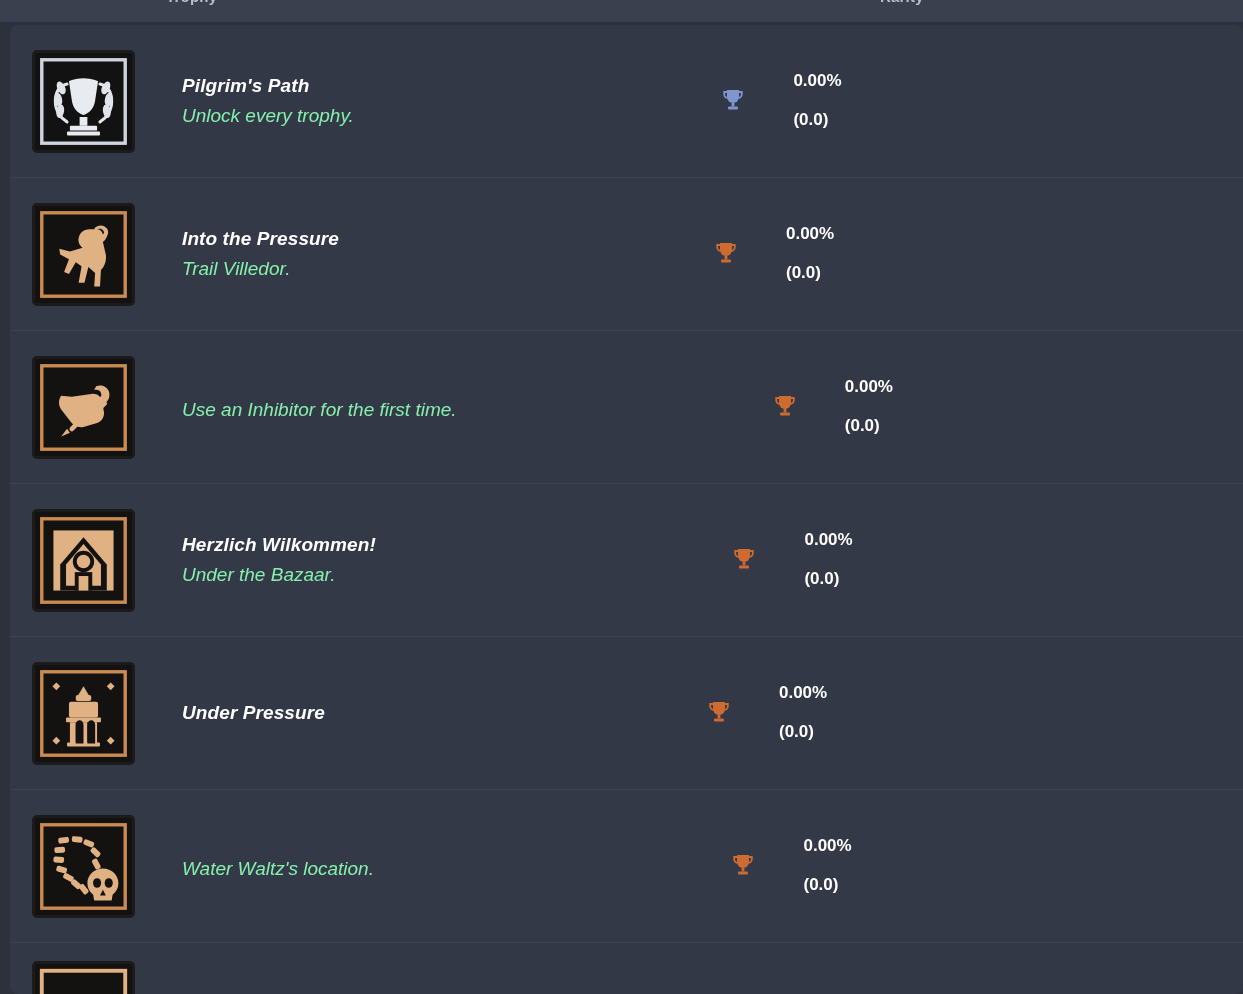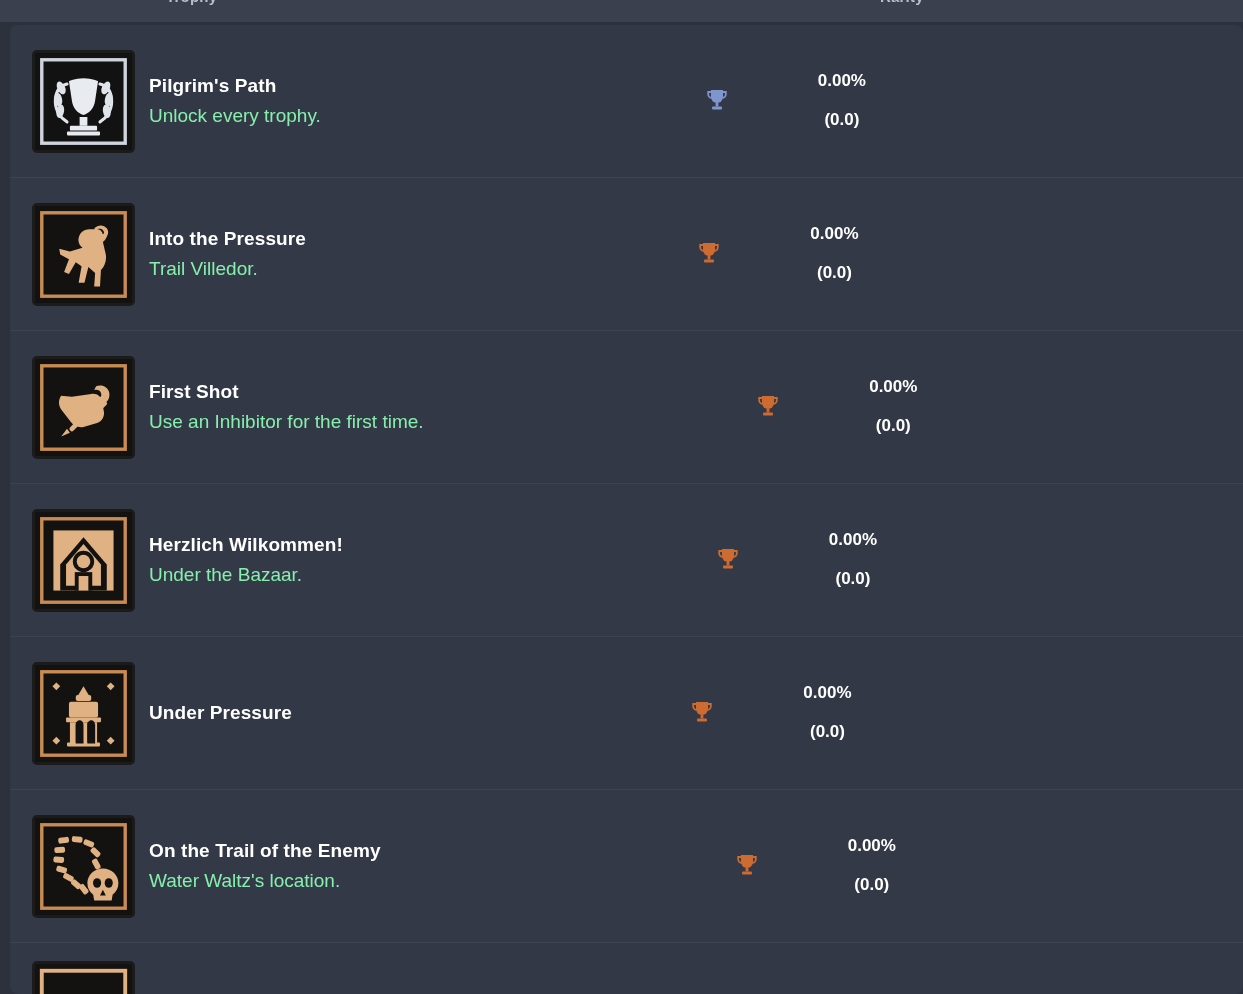--- a/index.html
+++ b/index.html
@@ -73,22 +73,23 @@
     border-radius: 5px;
     background: #0d0d0d;
     border: 3px solid #1b1b1b;
     overflow: hidden;
   }
   .badge svg { display: block; width: 100%; height: 100%; }
 
   
   .ach-text {
     flex: 1 1 auto;
-    padding-left: 14px;
+    padding-left: 47px;
     min-width: 0;
+    font-style: italic;
   }
   .ach-title {
     font-size: 19px;
     font-weight: 700;
     color: #ffffff;
     line-height: 1.25;
     letter-spacing: .1px;
   }
   .ach-desc {
     margin-top: 6px;
@@ -105,21 +106,20 @@
     display: flex;
     align-items: center;
     justify-content: center;
   }
   .grade-col svg { display: block; width: 24px; height: 26px; }
 
   
   .pct-col {
     flex: 0 0 auto;
     width: 130px;
-    text-align: center;
     color: #ffffff;
     font-weight: 700;
   }
   .pct-main { font-size: 17px; line-height: 1.35; }
   .pct-sub  { font-size: 17px; line-height: 1.35; margin-top: 16px; }
 
   
   .tail-col { flex: 1 1 auto; }
 
   
@@ -227,21 +227,20 @@
           <g stroke="#e0b182" stroke-width="5" stroke-linecap="round">
             <path d="M70 40L38 72"></path>
           </g>
           <g fill="#e0b182">
             <rect x="58" y="44" width="16" height="9" rx="2" transform="rotate(-45 66 48)"></rect>
             <path d="M33 72l-6 8 9-4z"></path>
           </g>
         </svg>
       </div>
       <div class="ach-text">
-        <div class="ach-title">First Shot</div>
         <div class="ach-desc">Use an Inhibitor for the first time.</div>
       </div>
       <div class="grade-col">
         <svg viewBox="0 0 24 26">
           <path fill="#cd6b31" d="M6 2h12v7a6 6 0 0 1-12 0V2z"></path>
           <path fill="none" stroke="#cd6b31" stroke-width="1.8" d="M6 4H3.2v2.2A3.6 3.6 0 0 0 6.8 9.8M18 4h2.8v2.2a3.6 3.6 0 0 1-3.6 3.6"></path>
           <rect x="10.6" y="14.5" width="2.8" height="4" fill="#cd6b31"></rect>
           <rect x="7" y="18.5" width="10" height="3" rx="1" fill="#cd6b31"></rect>
         </svg>
       </div>
@@ -346,21 +345,20 @@
             <path d="M70 52c-9 0-16 7-16 15 0 5 2 9 6 12l1 6h18l1-6c4-3 6-7 6-12 0-8-7-15-16-15z"></path>
           </g>
           <g fill="#131210">
             <ellipse cx="64" cy="67" rx="4.2" ry="5"></ellipse>
             <ellipse cx="76" cy="67" rx="4.2" ry="5"></ellipse>
             <path d="M70 74l3 6h-6z"></path>
           </g>
         </svg>
       </div>
       <div class="ach-text">
-        <div class="ach-title">On the Trail of the Enemy</div>
         <div class="ach-desc">Water Waltz's location.</div>
       </div>
       <div class="grade-col">
         <svg viewBox="0 0 24 26">
           <path fill="#cd6b31" d="M6 2h12v7a6 6 0 0 1-12 0V2z"></path>
           <path fill="none" stroke="#cd6b31" stroke-width="1.8" d="M6 4H3.2v2.2A3.6 3.6 0 0 0 6.8 9.8M18 4h2.8v2.2a3.6 3.6 0 0 1-3.6 3.6"></path>
           <rect x="10.6" y="14.5" width="2.8" height="4" fill="#cd6b31"></rect>
           <rect x="7" y="18.5" width="10" height="3" rx="1" fill="#cd6b31"></rect>
         </svg>
       </div>

